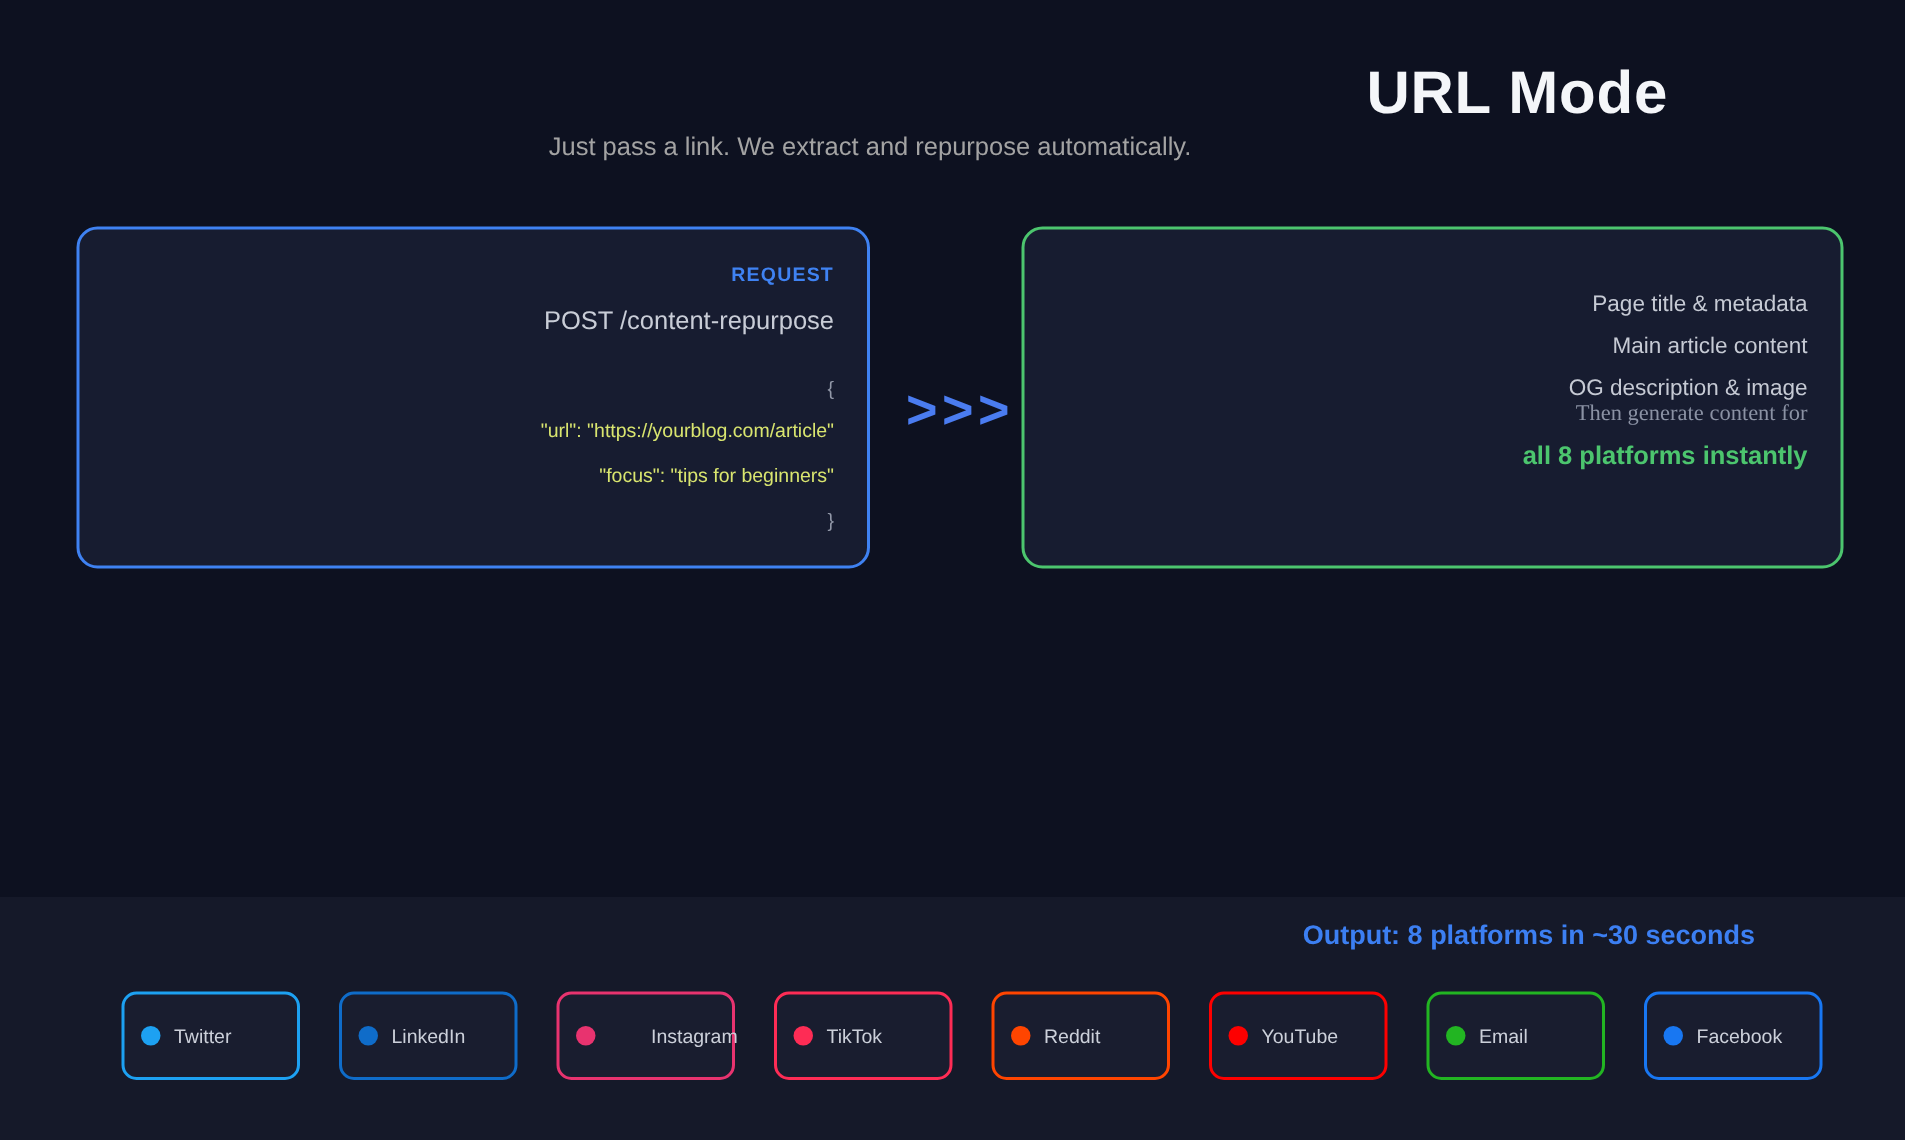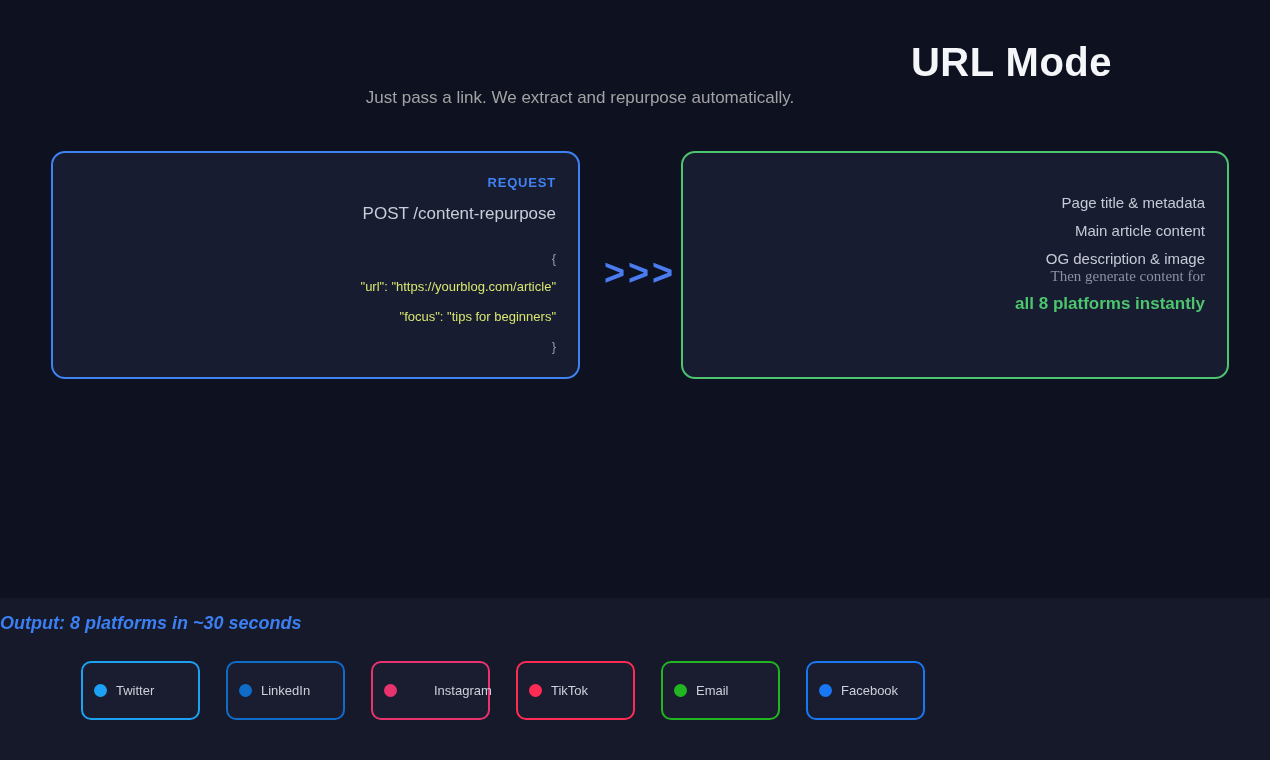--- a/index.html
+++ b/index.html
@@ -76,22 +76,22 @@
   }
 
   
   .bottom-strip {
     position: absolute; top: 598px; left: 0;
     width: 1270px; height: 162px;
     background: #151929;
   }
   .output-text {
     position: absolute; top: 613px; left: 0; width: 1170px;
-    text-align: left;
-    font-size: 18px; font-weight: bold; font-style: italic;
+    text-align: right;
+    font-size: 18px; font-weight: bold;
   }
   .badges-row {
     position: absolute; top: 661px; left: 81px;
     display: flex; gap: 26px;
   }
   .badge {
     width: 119px; height: 59px;
     background: #191d2f;
     border: 2px solid #888;
     border-radius: 10px;
@@ -144,20 +144,28 @@
     <span class="badge-label">LinkedIn</span>
   </div>
   <div class="badge" style="border-color: rgb(232, 51, 111); gap: 28px;">
     <span class="dot" style="background-color: rgb(232, 51, 111);"></span>
     <span class="badge-label">Instagram</span>
   </div>
   <div class="badge" style="border-color: rgb(254, 44, 85);">
     <span class="dot" style="background-color: rgb(254, 44, 85);"></span>
     <span class="badge-label">TikTok</span>
   </div>
+  <div class="badge" style="border-color: rgb(255, 69, 0);">
+    <span class="dot" style="background-color: rgb(255, 69, 0);"></span>
+    <span class="badge-label">Reddit</span>
+  </div>
+  <div class="badge" style="border-color: rgb(254, 0, 0);">
+    <span class="dot" style="background-color: rgb(254, 0, 0);"></span>
+    <span class="badge-label">YouTube</span>
+  </div>
   <div class="badge" style="border-color: rgb(34, 181, 34);">
     <span class="dot" style="background-color: rgb(34, 181, 34);"></span>
     <span class="badge-label">Email</span>
   </div>
   <div class="badge" style="border-color: rgb(24, 119, 242);">
     <span class="dot" style="background-color: rgb(24, 119, 242);"></span>
     <span class="badge-label">Facebook</span>
   </div>
 </div>
 

